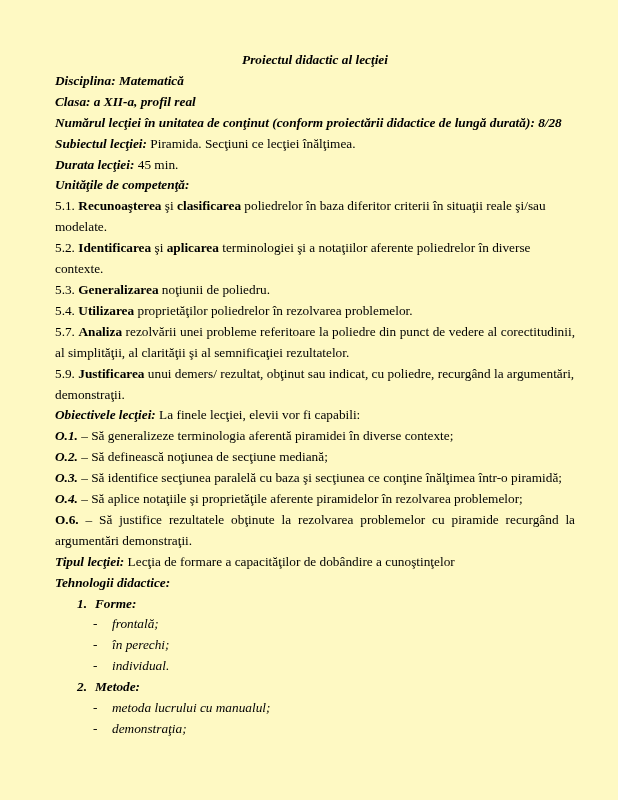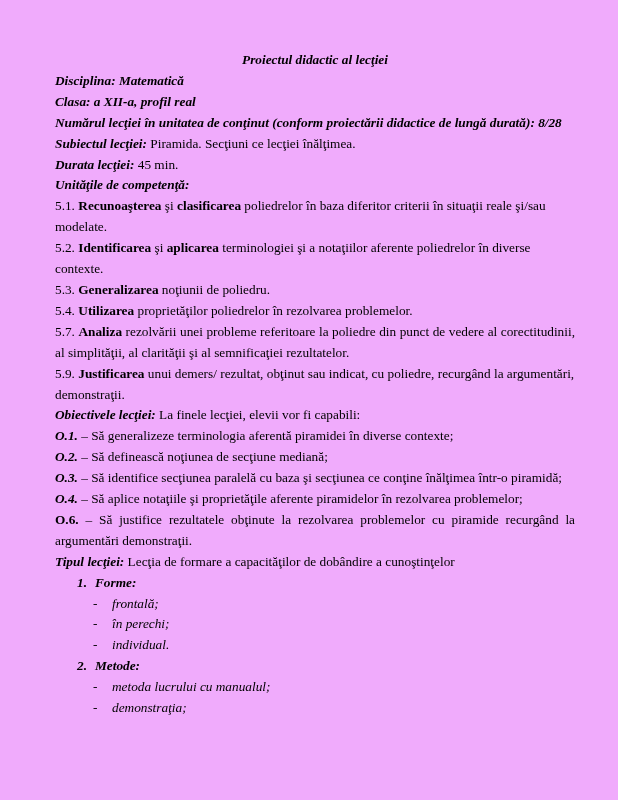--- a/index.html
+++ b/index.html
@@ -1,20 +1,20 @@
 <!DOCTYPE html>
 <html><head>
 <meta charset="utf-8">
 <style>
   html, body { margin: 0; padding: 0; background: #ffffff; }
   .page {
     box-sizing: border-box;
     width: 618px;
     height: 800px;
-    background: #f0abfc;
+    background: #fef9c3;
     color: #000000;
     padding: 50px 43px 16px 55px;
     font-family: "Liberation Serif", serif;
     font-size: 13.3px;
     line-height: 20.9px;
     overflow: hidden;
   }
   .para { margin: 0; }
   .align-center  { text-align: center; }
   .align-justify { text-align: justify; }
@@ -44,20 +44,21 @@
     <div class="para"><span class="">5.4. </span><span class="b ">Utilizarea</span><span class=""> proprietăţilor poliedrelor în rezolvarea problemelor.</span></div>
     <div class="para align-justify"><span class="">5.7. </span><span class="b ">Analiza</span><span class=""> rezolvării unei probleme referitoare la poliedre din punct de vedere al corectitudinii, al simplităţii, al clarităţii şi al semnificaţiei rezultatelor.</span></div>
     <div class="para"><span class="">5.9. </span><span class="b ">Justificarea</span><span class=""> unui demers/ rezultat, obţinut sau indicat, cu poliedre, recurgând la argumentări, demonstraţii.</span></div>
     <div class="para"><span class="b i">Obiectivele lecţiei:</span><span class=""> La finele lecţiei, elevii vor fi capabili:</span></div>
     <div class="para"><span class="b i">O.1.</span><span class=""> – Să generalizeze terminologia aferentă piramidei în diverse contexte;</span></div>
     <div class="para"><span class="b i">O.2.</span><span class=""> – Să definească noţiunea de secţiune mediană;</span></div>
     <div class="para"><span class="b i">O.3.</span><span class=""> – Să identifice secţiunea paralelă cu baza şi secţiunea ce conţine înălţimea într-o piramidă;</span></div>
     <div class="para"><span class="b i">O.4.</span><span class=""> – Să aplice notaţiile şi proprietăţile aferente piramidelor în rezolvarea problemelor;</span></div>
     <div class="para align-justify"><span class="b ">O.6.</span><span class=""> – Să justifice rezultatele obţinute la rezolvarea problemelor cu piramide recurgând la argumentări demonstraţii.</span></div>
     <div class="para"><span class="b i">Tipul lecţiei:</span><span class=""> Lecţia de formare a capacităţilor de dobândire a cunoştinţelor</span></div>
+    <div class="para"><span class="b i">Tehnologii didactice:</span></div>
     <div class="para ol"><span class="marker">1.</span><span class="b i">Forme:</span></div>
     <div class="para dash"><span class="marker">-</span><span class="">frontală;</span></div>
     <div class="para dash"><span class="marker">-</span><span class="">în perechi;</span></div>
     <div class="para dash"><span class="marker">-</span><span class="">individual.</span></div>
     <div class="para ol"><span class="marker">2.</span><span class="b i">Metode:</span></div>
     <div class="para dash"><span class="marker">-</span><span class="">metoda lucrului cu manualul;</span></div>
     <div class="para dash"><span class="marker">-</span><span class="">demonstraţia;</span></div>
   </div>
 
 </body></html>

